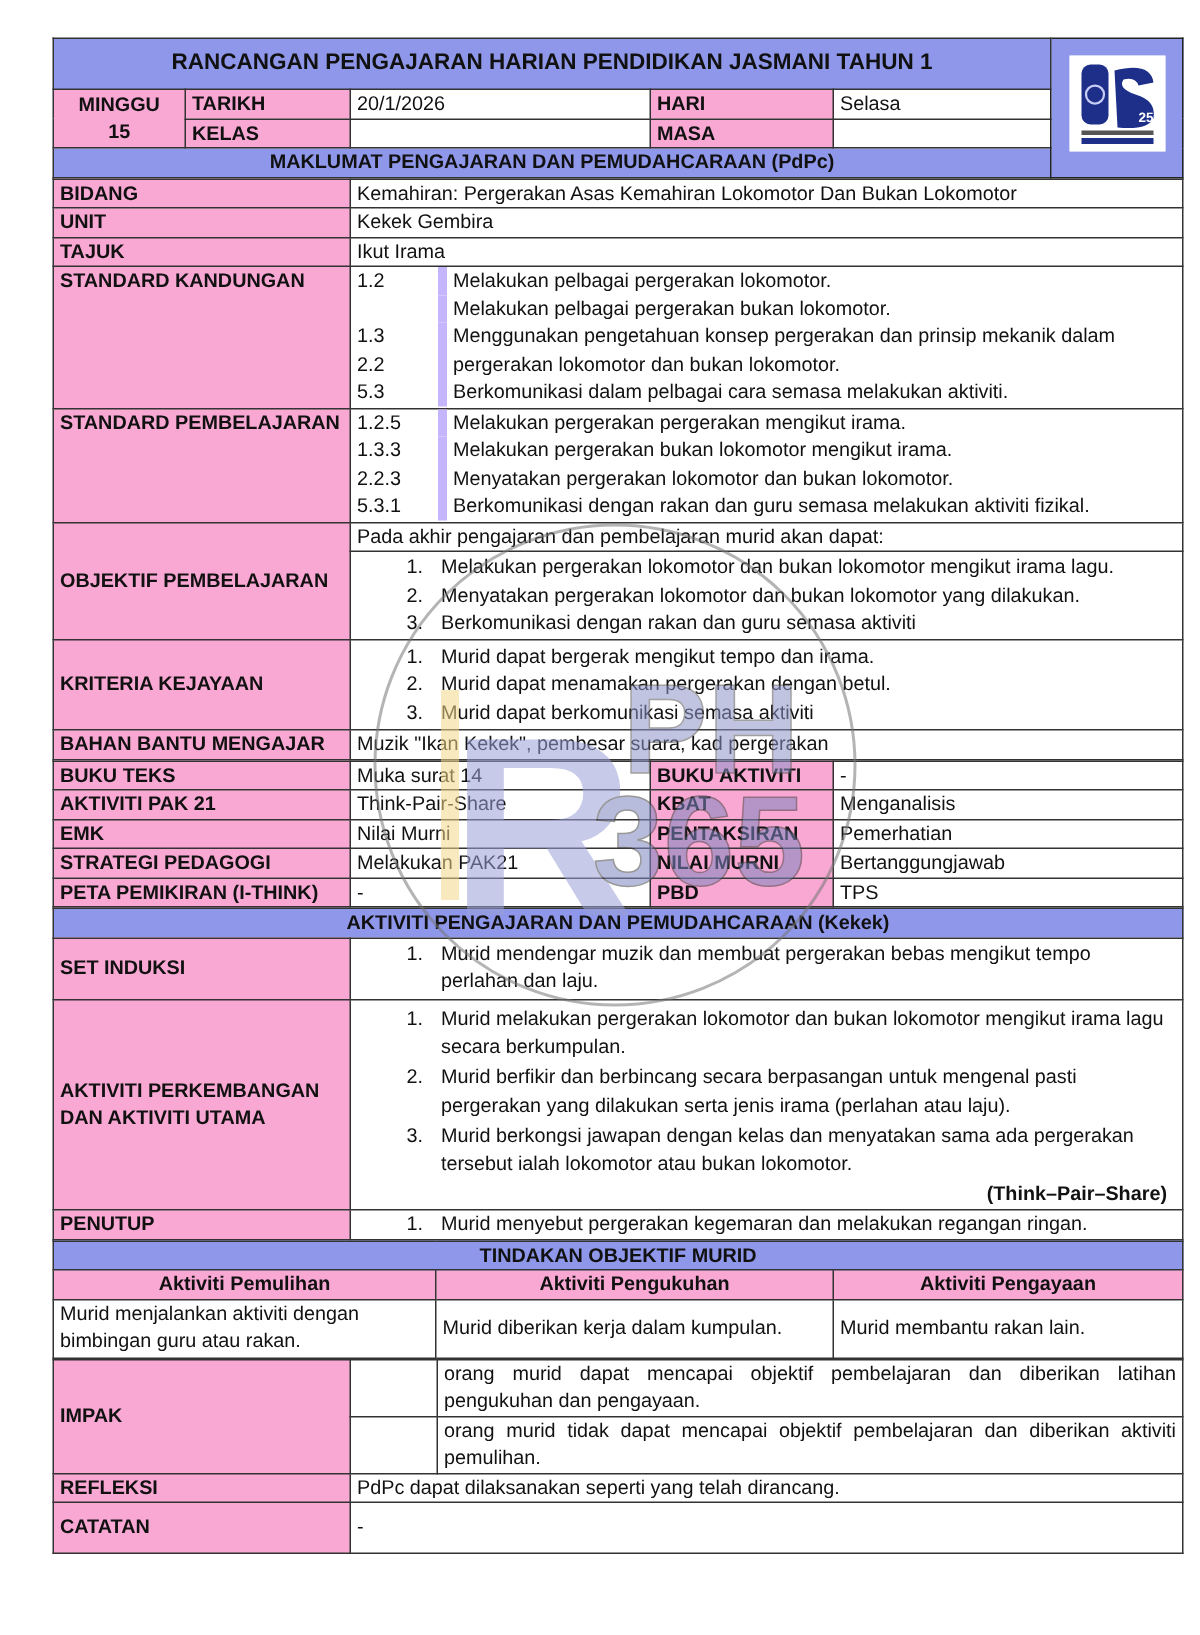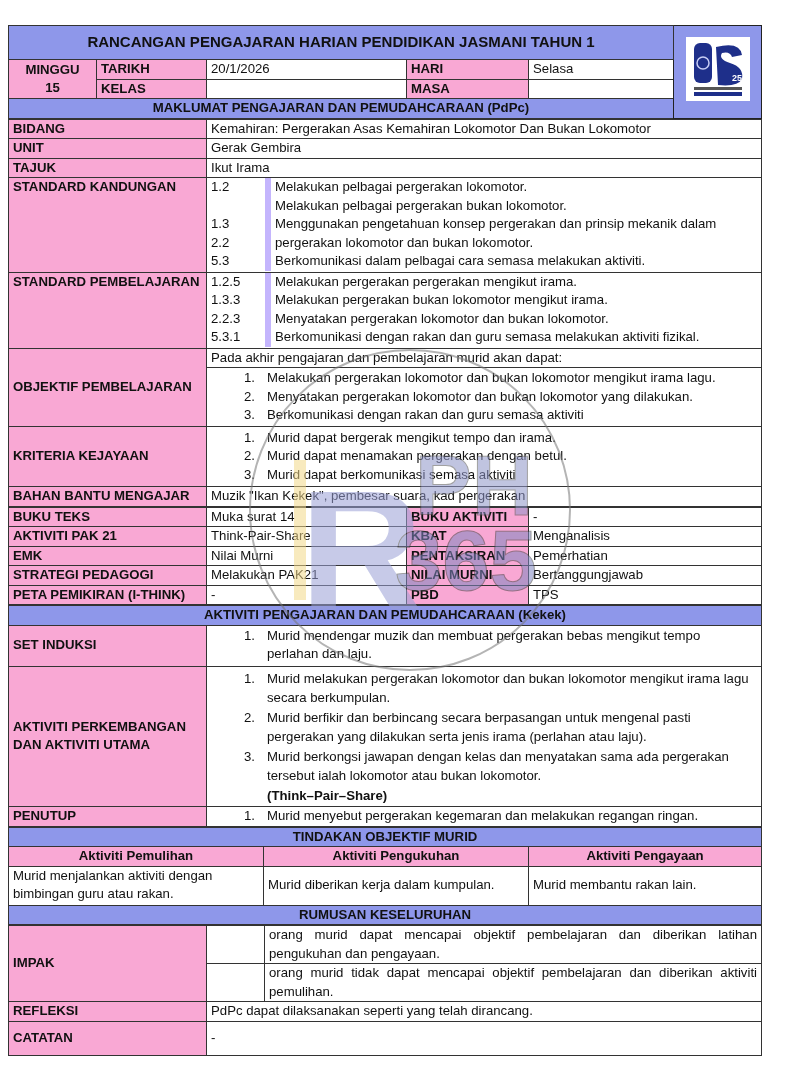--- a/index.html
+++ b/index.html
@@ -1,24 +1,24 @@
 <!DOCTYPE html>
 <html><head>
 <meta charset="utf-8">
 <style>
   * { box-sizing: border-box; margin: 0; padding: 0; }
   body { width: 800px; height: 1090px; background: #ffffff; font-family: "Liberation Sans", sans-serif; color: #111; position: relative; overflow: hidden; }
-  .page { position: absolute; left: 8px; top: 25px; width: 753px; }
+  .page { position: absolute; left: 35px; top: 25px; width: 753px; }
   table { border-collapse: collapse; width: 753px; table-layout: fixed; font-size: 13.2px; line-height: 18.5px; }
   td { border: 1px solid #333; padding: 0 4px; vertical-align: top; }
   .hdr { background: #8e97ea; font-weight: bold; text-align: center; }
   .title { font-size: 15px; height: 34px; vertical-align: middle; }
   .lbl { background: #f9a8d4; font-weight: bold; }
   .lbl-mid { vertical-align: middle; }
-  .bold { font-weight: bold; }
+  .bold { font-weight: bold; text-align: right; }
   .center { text-align: center; }
   .logo-cell { background: #8e97ea; vertical-align: middle; text-align: center; padding: 0; border: 1.5px solid #222; margin-left: 12px; }
   .logo { display: inline-block; width: 64px; height: 64px; background: #fff; position: relative; }
   .logo svg { width: 64px; height: 64px; }
   .num-row { display: flex; }
   .num-row .n { width: 22px; text-align: right; margin-right: 12px; flex: none; }
   .num-row .t { flex: 1; }
   .std { display: flex; }
   .std .c { width: 54px; flex: none; }
   .std .t { flex: 1; border-left: 6px solid #c4b5fd; padding-left: 4px; }
@@ -84,21 +84,21 @@
         <col style="width:322px">
         <col style="width:233px">
   </colgroup>
   <tbody>
         <tr>
     <td class="lbl">BIDANG</td>
     <td colspan="2">Kemahiran: Pergerakan Asas Kemahiran Lokomotor Dan Bukan Lokomotor</td>
   </tr>
   <tr>
     <td class="lbl">UNIT</td>
-    <td colspan="2">Gerak Gembira</td>
+    <td colspan="2">Kekek Gembira</td>
   </tr>
   <tr>
     <td class="lbl">TAJUK</td>
     <td colspan="2">Ikut Irama</td>
   </tr>
   <tr>
     <td class="lbl">STANDARD KANDUNGAN</td>
     <td colspan="2" style="padding-bottom:1px">
       <div class="std">
               <span class="c">1.2</span>
@@ -291,23 +291,20 @@
   </tr>
   <tr>
     <td class="lbl center">Aktiviti Pemulihan</td>
     <td class="lbl center">Aktiviti Pengukuhan</td>
     <td class="lbl center">Aktiviti Pengayaan</td>
   </tr>
   <tr>
     <td style="padding-bottom:1px">Murid menjalankan aktiviti dengan bimbingan guru atau rakan.</td>
     <td style="vertical-align:middle">Murid diberikan kerja dalam kumpulan.</td>
     <td style="vertical-align:middle">Murid membantu rakan lain.</td>
-  </tr>
-  <tr>
-    <td colspan="3" class="hdr">RUMUSAN KESELURUHAN</td>
   </tr>
 </tbody>
     </table>
 
 <table>
   <colgroup>
     <col style="width:198px">
         <col style="width:58px">
         <col style="width:497px">
   </colgroup>

